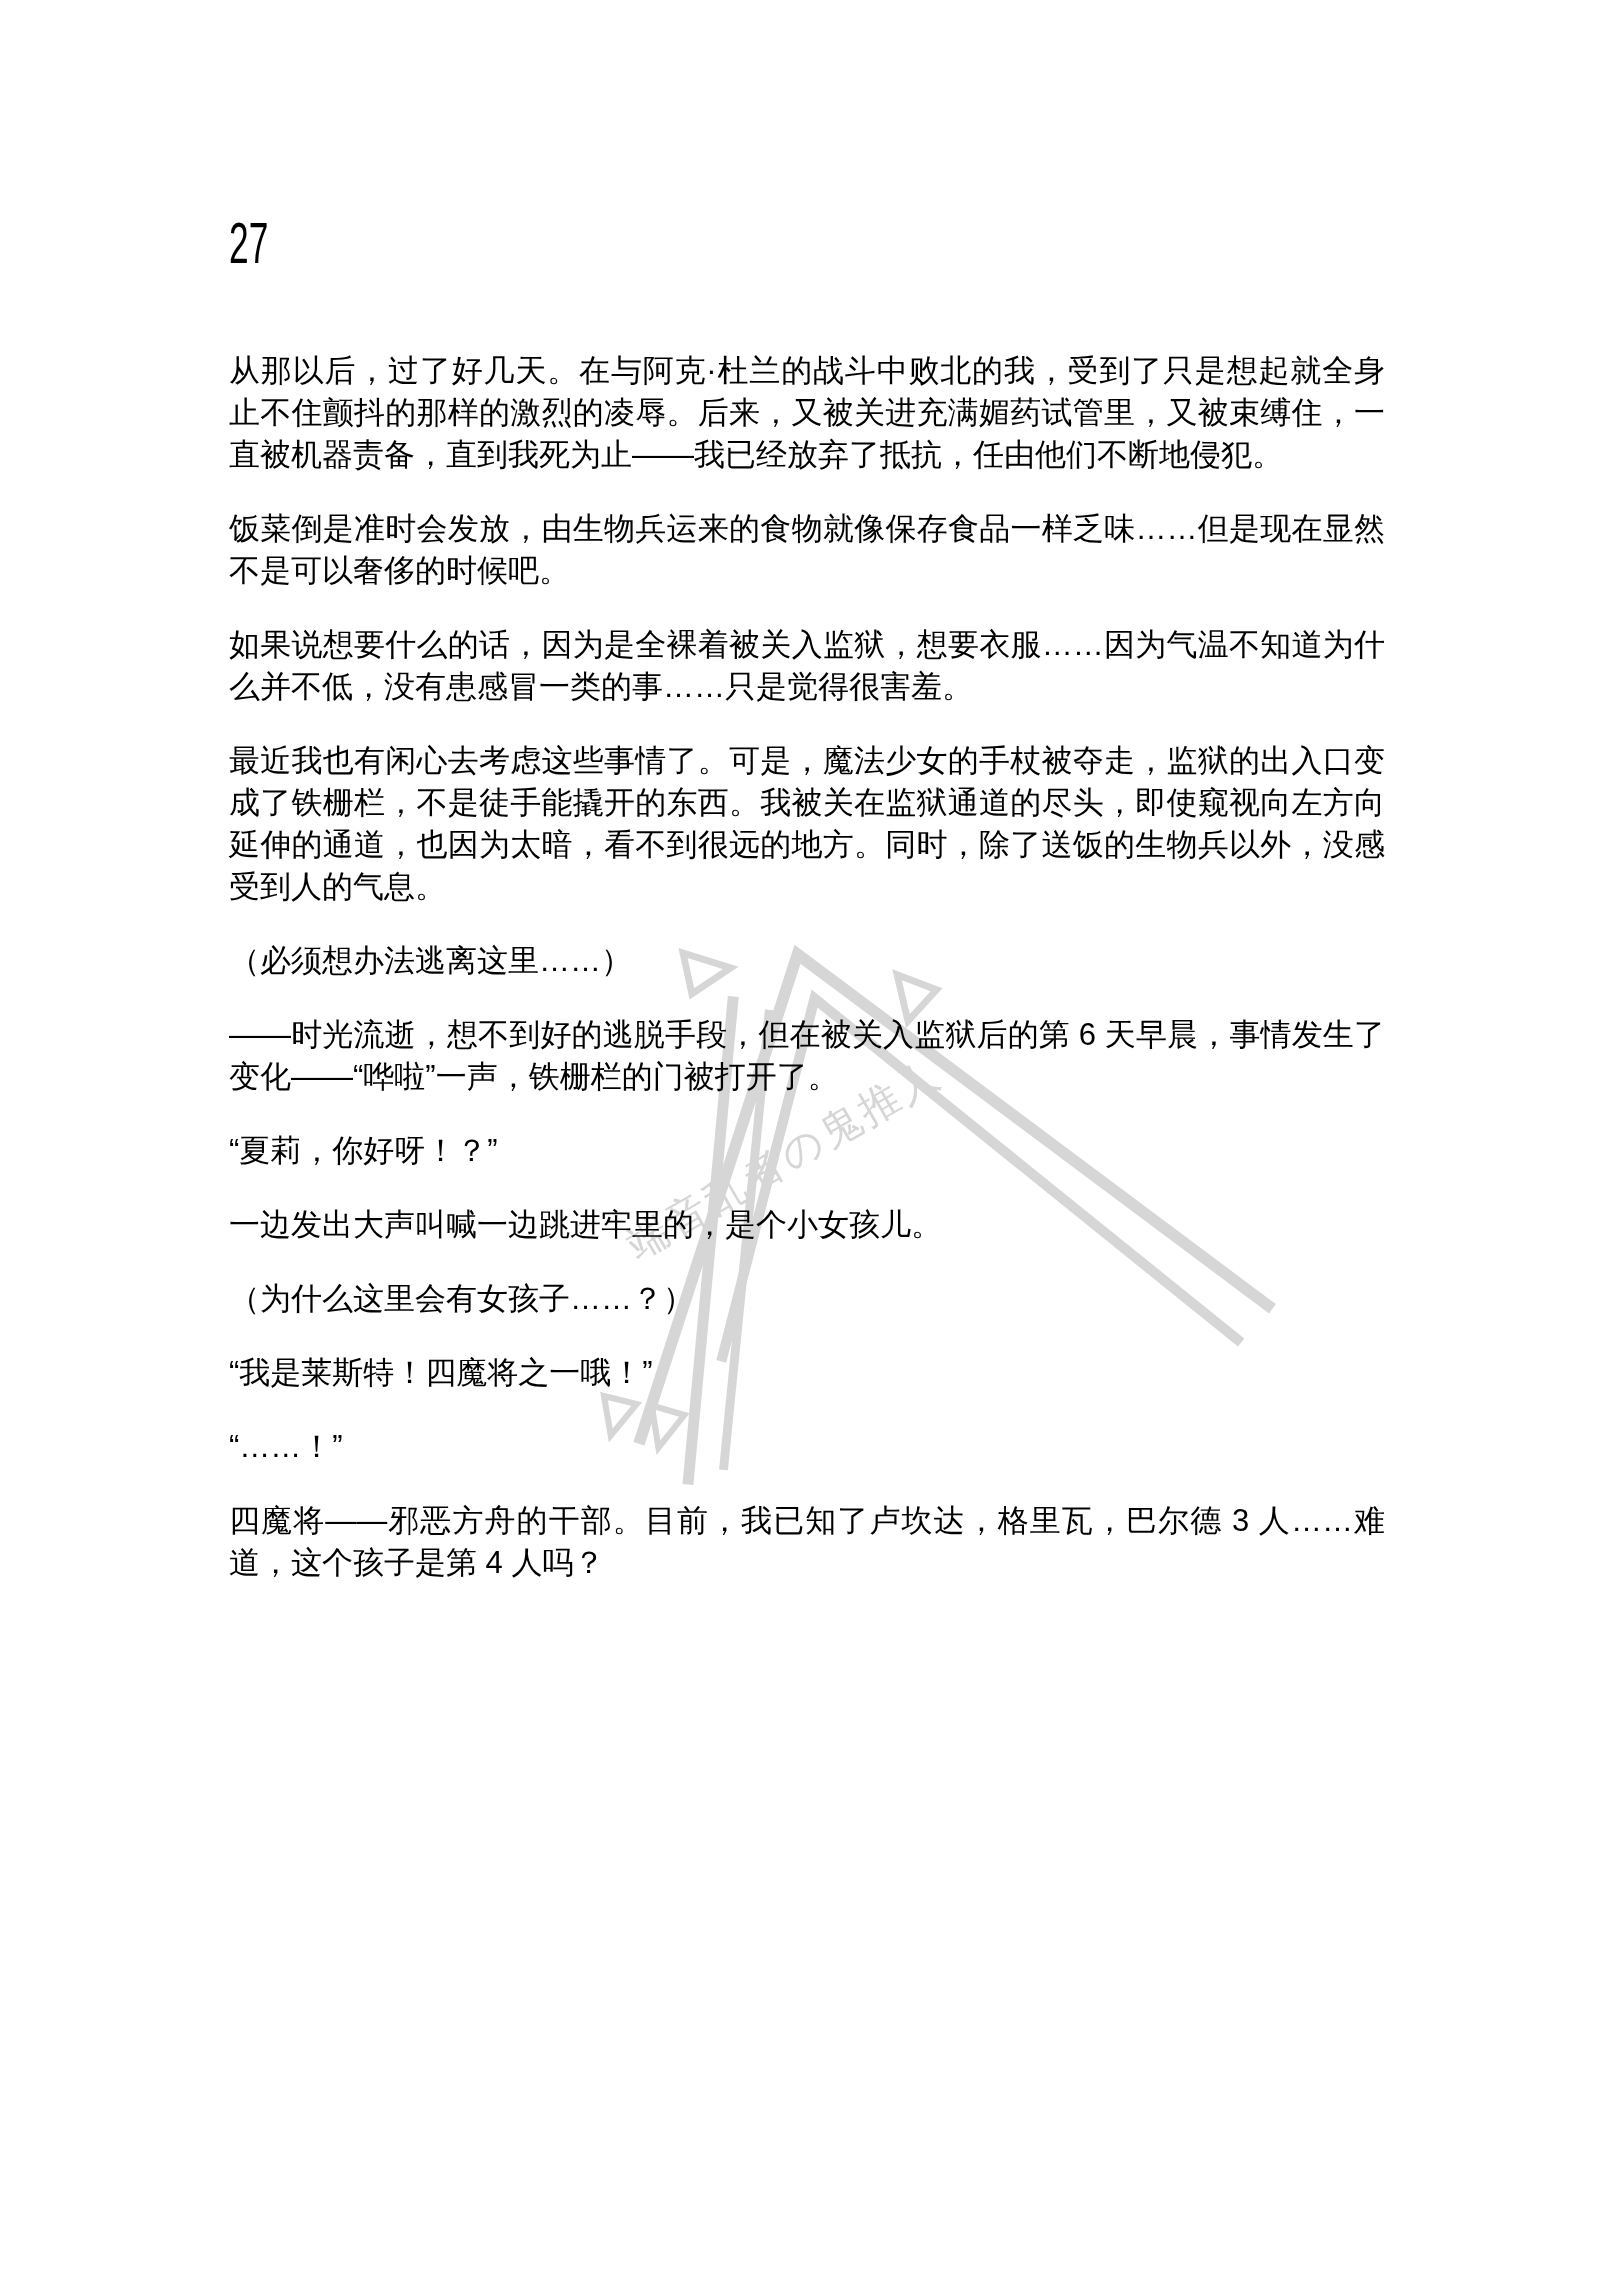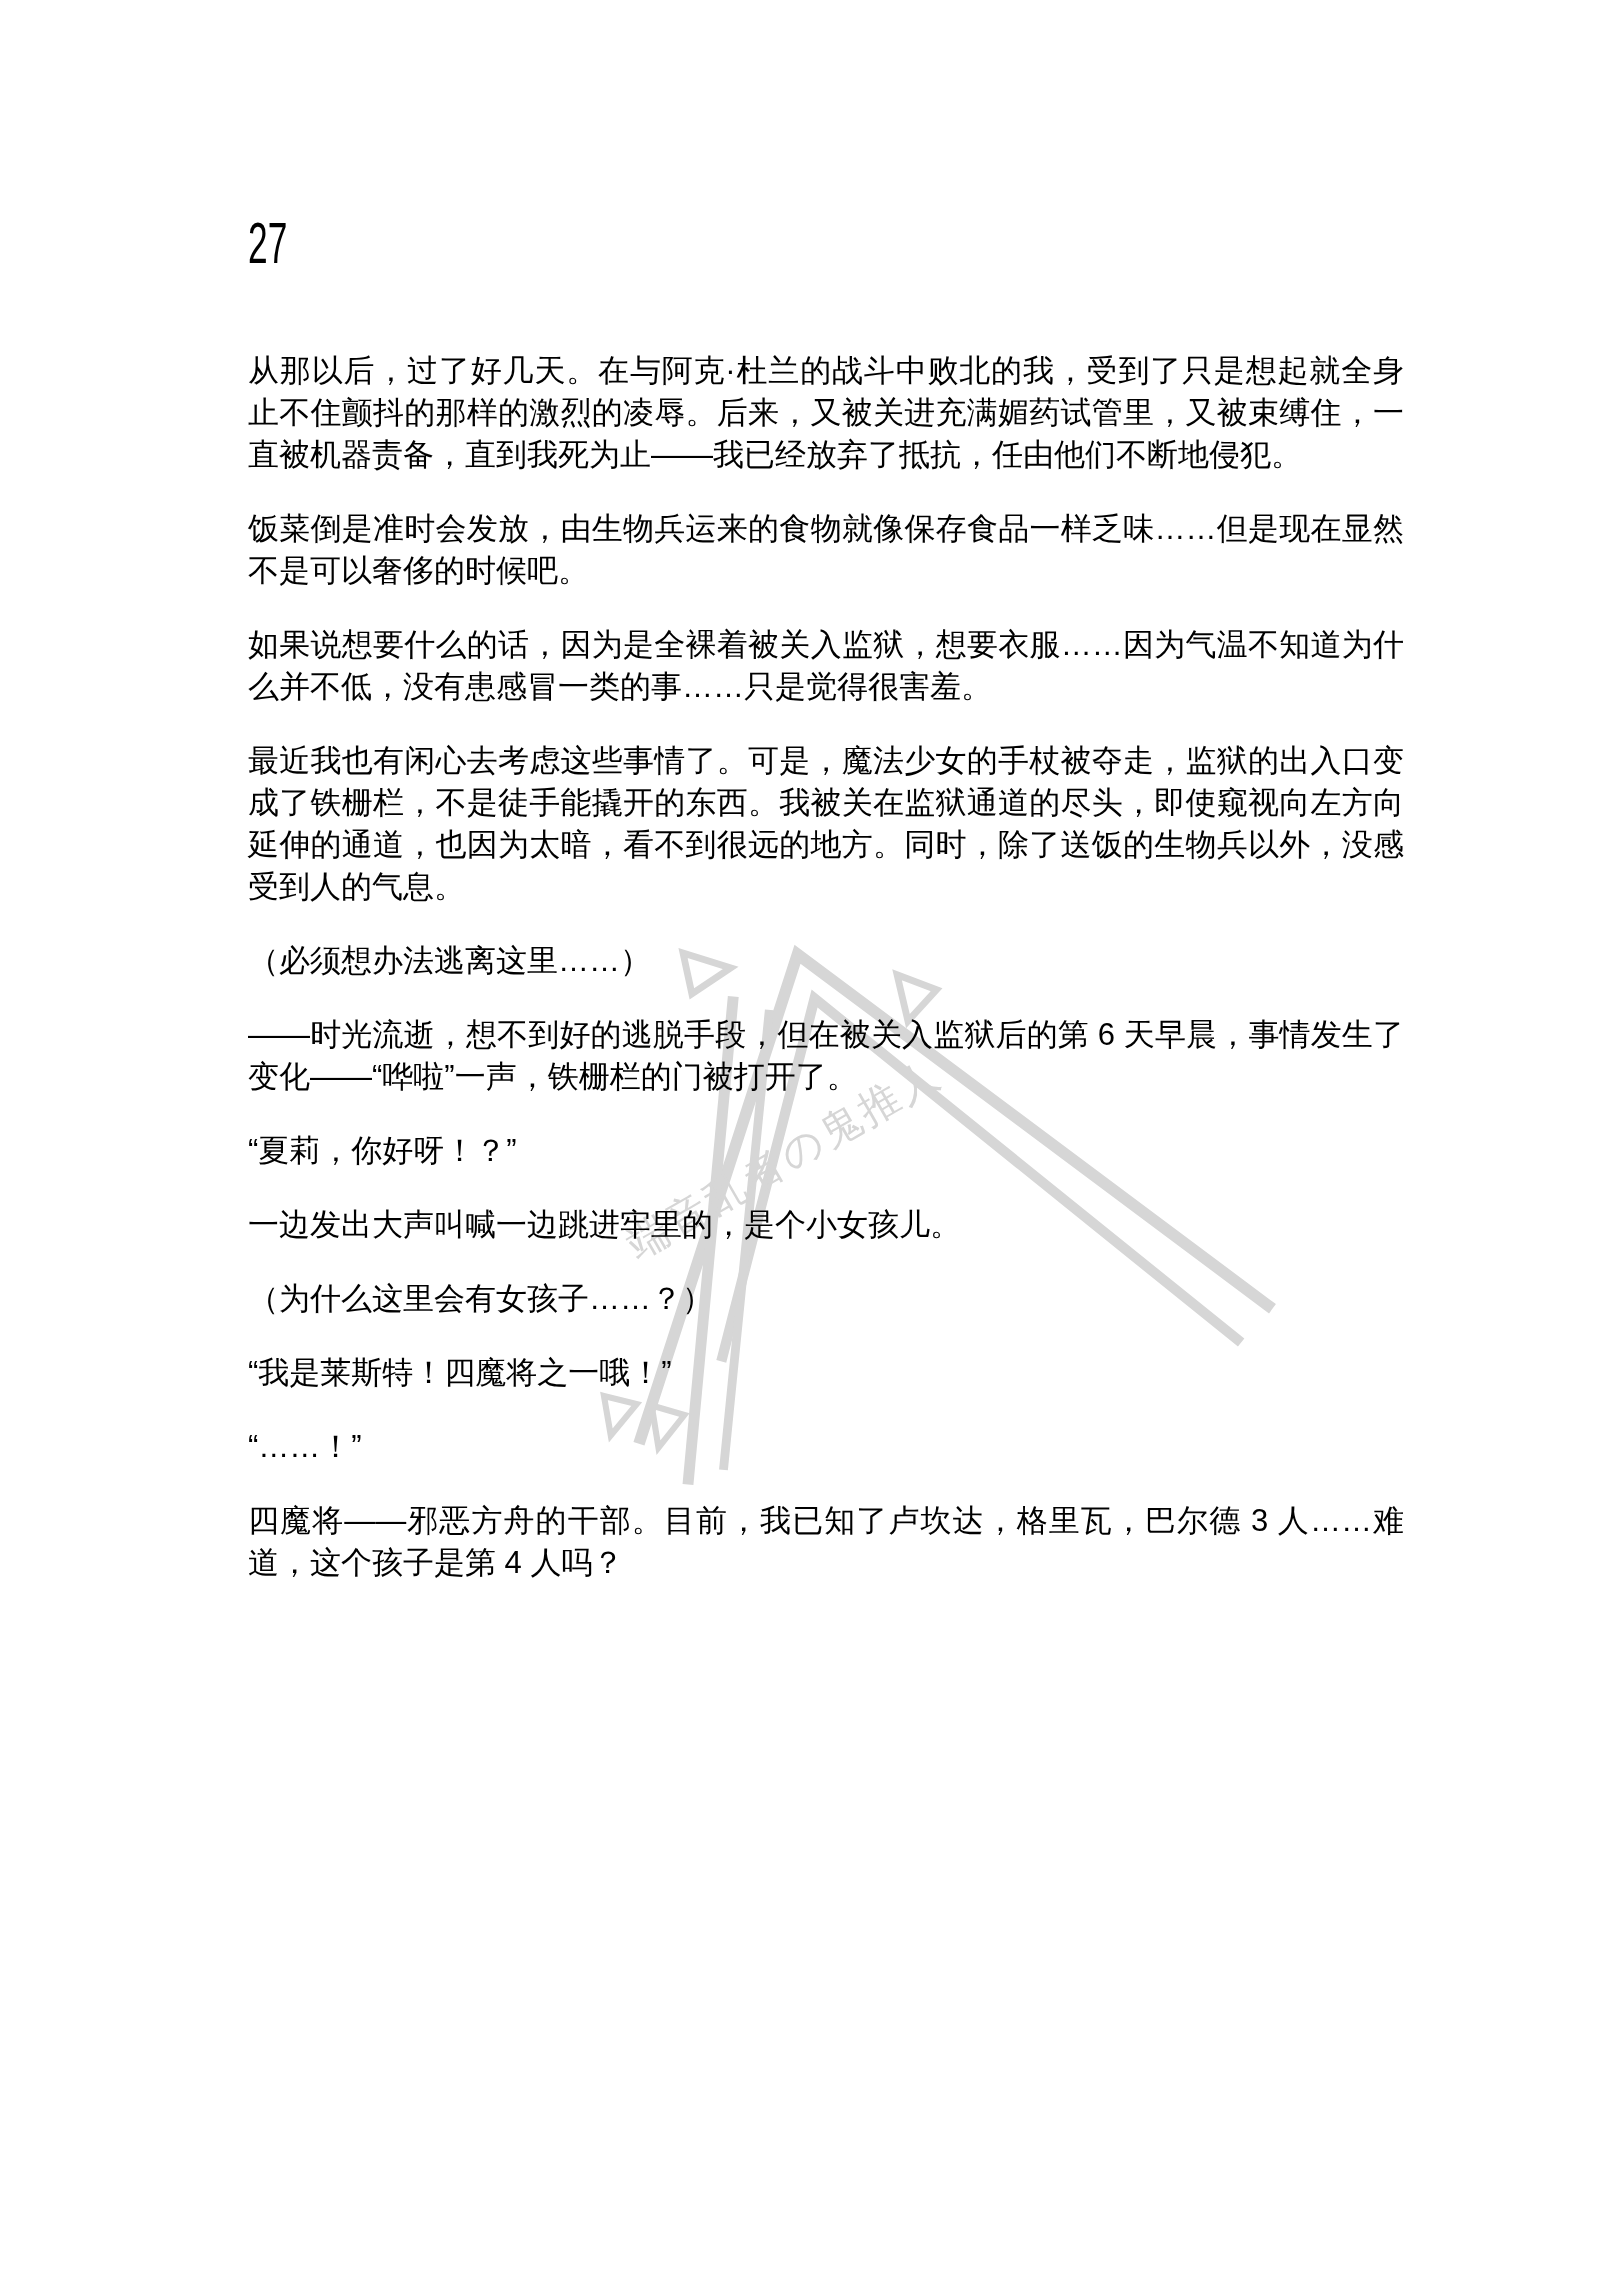--- a/index.html
+++ b/index.html
@@ -23,21 +23,21 @@
     z-index: 0;
     pointer-events: none;
   }
   .watermark-layer text {
     font-family: "Liberation Sans", sans-serif;
     font-size: 60px;
     letter-spacing: 5px;
   }
   .content {
     position: absolute;
-    left: 248px;
+    left: 229px;
     top: 215px;
     width: 1156px;
     z-index: 1;
   }
   h1.chapter {
     font-size: 57px;
     font-weight: 400;
     line-height: 1;
     margin: 0 0 78px 0;
     color: #000000;

